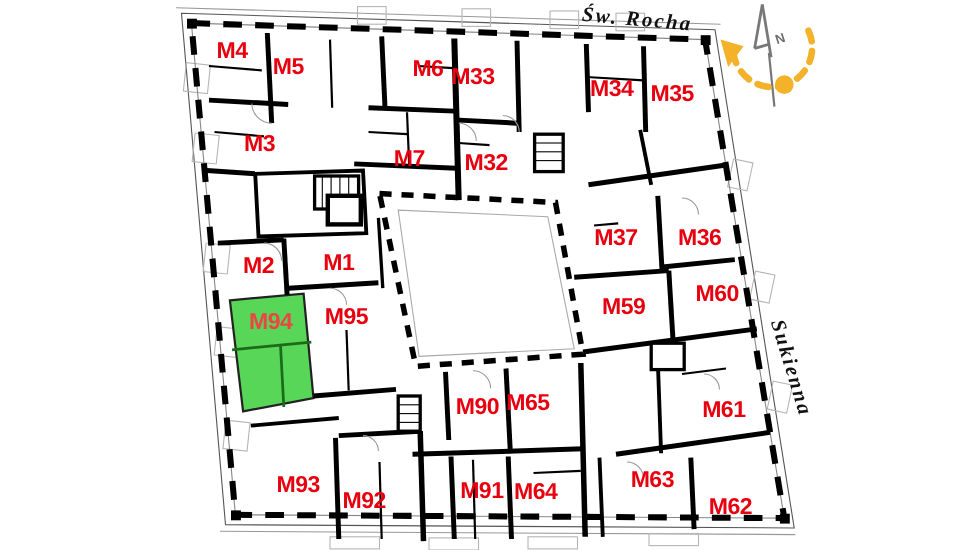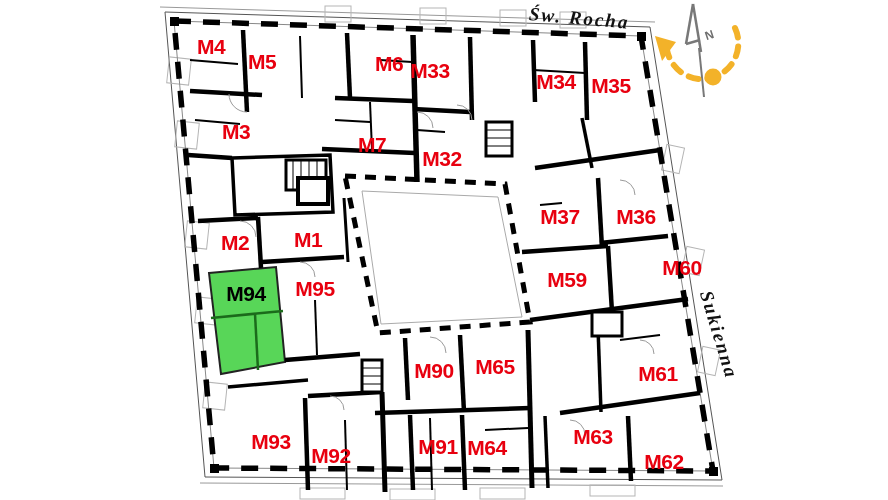--- a/index.html
+++ b/index.html
@@ -7,21 +7,21 @@
     position:relative;width:888px;height:500px;background:#ffffff;overflow:hidden;
     font-family:"Liberation Sans",sans-serif;
   }
   #plan-svg{position:absolute;left:0;top:0;}
   .unit{
     position:absolute;transform:translate(-50%,-50%);
     font:bold 21px "Liberation Sans",sans-serif;
     color:#e8000f;white-space:nowrap;letter-spacing:-0.5px;line-height:1;
     cursor:pointer;z-index:5;
   }
-  .unit.hl{color:#000000;}
+  .unit.hl{color:#ef4444;}
   .street{
     position:absolute;font:bold italic 19px "Liberation Serif",serif;
     color:#111;white-space:nowrap;z-index:4;letter-spacing:2px;
   }
   #street-top{left:530px;top:3px;transform:rotate(5deg);transform-origin:left top;}
   #street-right{left:716px;top:288px;transform:rotate(73deg);transform-origin:left top;}
   .compass-n{
     position:absolute;left:705px;top:28px;font:bold 12px "Liberation Sans",sans-serif;
     color:#6f6f6f;transform:rotate(-18deg);z-index:4;
   }
@@ -187,31 +187,31 @@
   <div class="compass-n">N</div>
 
   <span class="unit" style="left:211px;top:46px">M4</span>
   <span class="unit" style="left:262px;top:61px">M5</span>
   <span class="unit" style="left:389px;top:63px">M6</span>
   <span class="unit" style="left:430px;top:70px">M33</span>
   <span class="unit" style="left:556px;top:81px">M34</span>
   <span class="unit" style="left:611px;top:85px">M35</span>
   <span class="unit" style="left:236px;top:131px">M3</span>
   <span class="unit" style="left:372px;top:144px">M7</span>
-  <span class="unit" style="left:442px;top:158px">M32</span>
+  <span class="unit" style="left:442px;top:148px">M32</span>
   <span class="unit" style="left:235px;top:242px">M2</span>
   <span class="unit" style="left:308px;top:239px">M1</span>
   <span class="unit" style="left:315px;top:288px">M95</span>
   <span class="unit hl" style="left:246px;top:293px">M94</span>
   <span class="unit" style="left:560px;top:216px">M37</span>
   <span class="unit" style="left:636px;top:216px">M36</span>
   <span class="unit" style="left:567px;top:279px">M59</span>
-  <span class="unit" style="left:682px;top:267px">M60</span>
+  <span class="unit" style="left:652px;top:267px">M60</span>
   <span class="unit" style="left:434px;top:370px">M90</span>
-  <span class="unit" style="left:495px;top:366px">M65</span>
+  <span class="unit" style="left:480px;top:366px">M65</span>
   <span class="unit" style="left:658px;top:373px">M61</span>
   <span class="unit" style="left:271px;top:441px">M93</span>
   <span class="unit" style="left:331px;top:455px">M92</span>
   <span class="unit" style="left:438px;top:446px">M91</span>
   <span class="unit" style="left:487px;top:447px">M64</span>
   <span class="unit" style="left:593px;top:436px">M63</span>
   <span class="unit" style="left:664px;top:461px">M62</span>
 
 </div>
 

